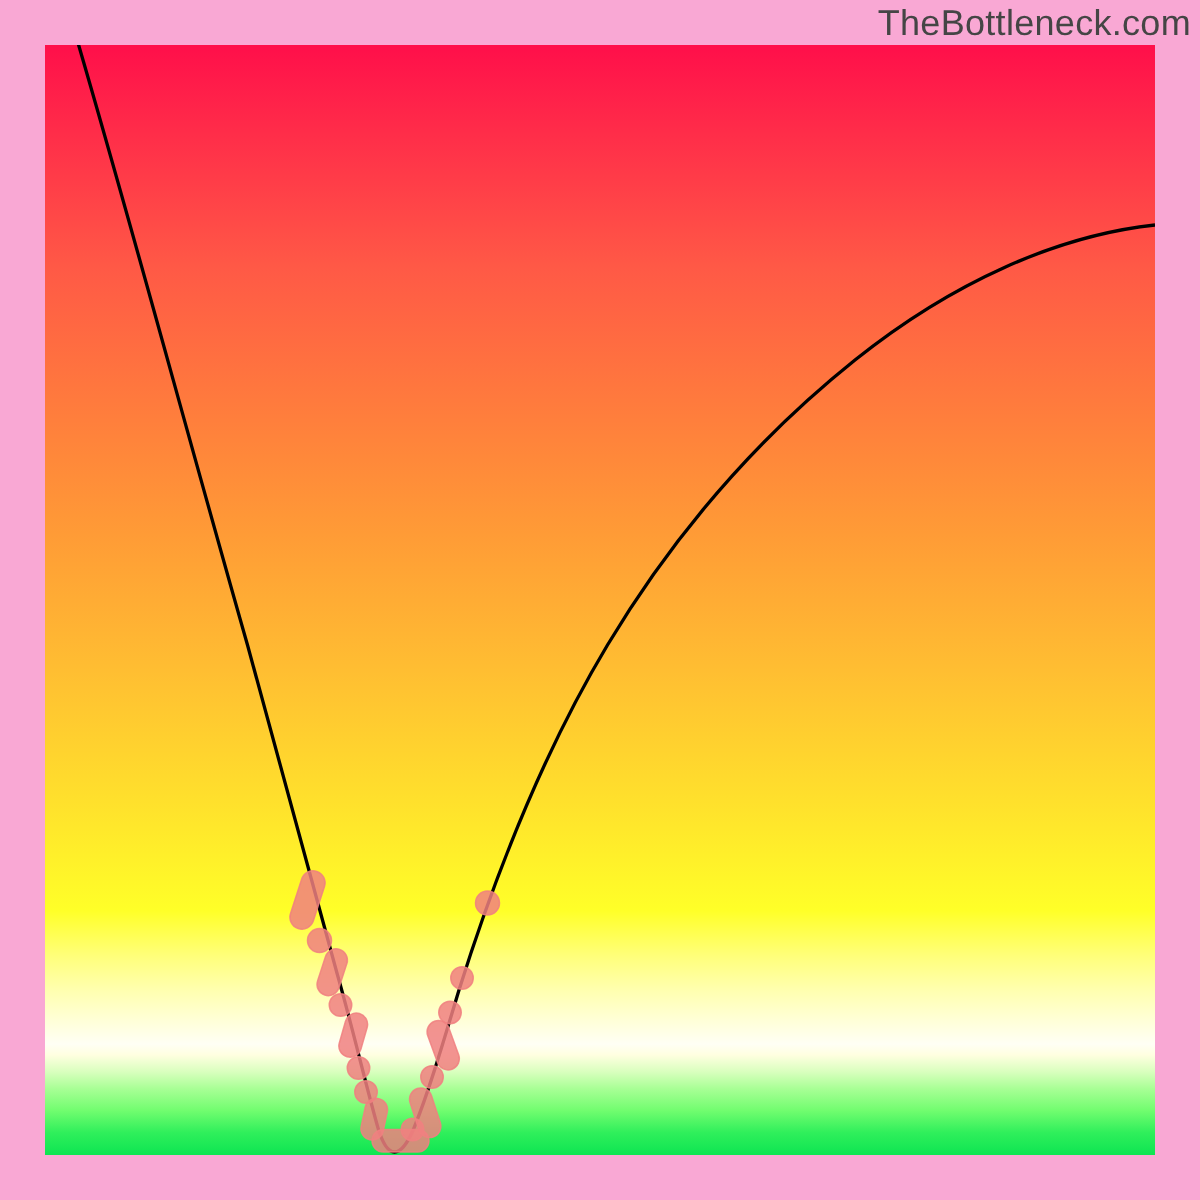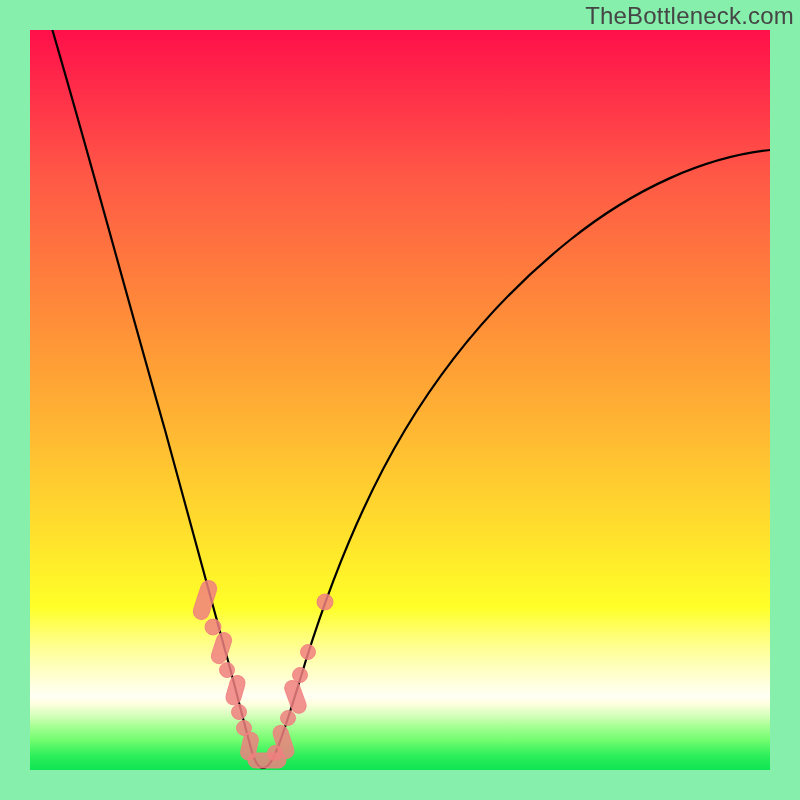--- a/index.html
+++ b/index.html
@@ -10,21 +10,21 @@
     overflow: hidden;
     background: #000;
     font-family: Arial, Helvetica, sans-serif;
   }
   .frame {
     position: absolute;
     left: 0;
     top: 0;
     width: 800px;
     height: 800px;
-    background: #86efac;
+    background: #f9a8d4;
   }
   .plot {
     position: absolute;
     left: 30px;
     top: 30px;
     width: 740px;
     height: 740px;
     background: linear-gradient(to bottom,
       #ff0f4a 0%,
       #ff2d49 8%,

